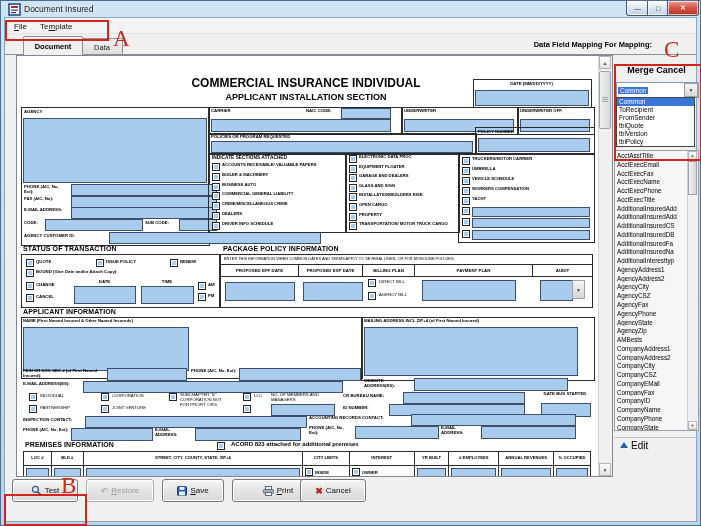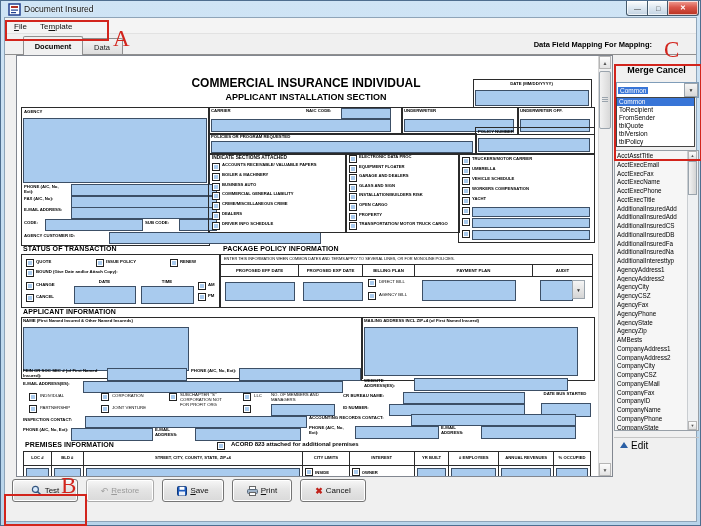--- a/index.html
+++ b/index.html
@@ -486,21 +486,21 @@
       <span><u>R</u>estore</span>
     </div>
     <div class="footer-btn" style="left:157px;width:60px;">
       <svg width="10" height="10" viewBox="0 0 10 10">
           <rect x="0.5" y="0.5" width="9" height="9" rx="1" fill="#1d5bbf" stroke="#123a7a"></rect>
           <rect x="2.5" y="0.8" width="5" height="3" fill="#fff"></rect>
           <rect x="2" y="5.5" width="6" height="4" fill="#e8eef8"></rect>
         </svg>
       <span><u>S</u>ave</span>
     </div>
-    <div class="footer-btn" style="left:227px;width:58px;">
+    <div class="footer-btn" style="left:227px;width:58px;padding-left:16px;">
       <svg width="11" height="10" viewBox="0 0 11 10">
           <rect x="2.5" y="0.5" width="6" height="3" fill="#fff" stroke="#666"></rect>
           <rect x="0.5" y="3.5" width="10" height="4" rx="1" fill="#9fb3c8" stroke="#5a6b7d"></rect>
           <rect x="2.5" y="6.5" width="6" height="3" fill="#fff" stroke="#666"></rect>
         </svg>
       <span><u>P</u>rint</span>
     </div>
     <div class="footer-btn" style="left:295px;width:64px;">
       <span style="color:#c1211a;font-weight:bold;font-size:9px;">✖</span>
       <span>Cancel</span>

